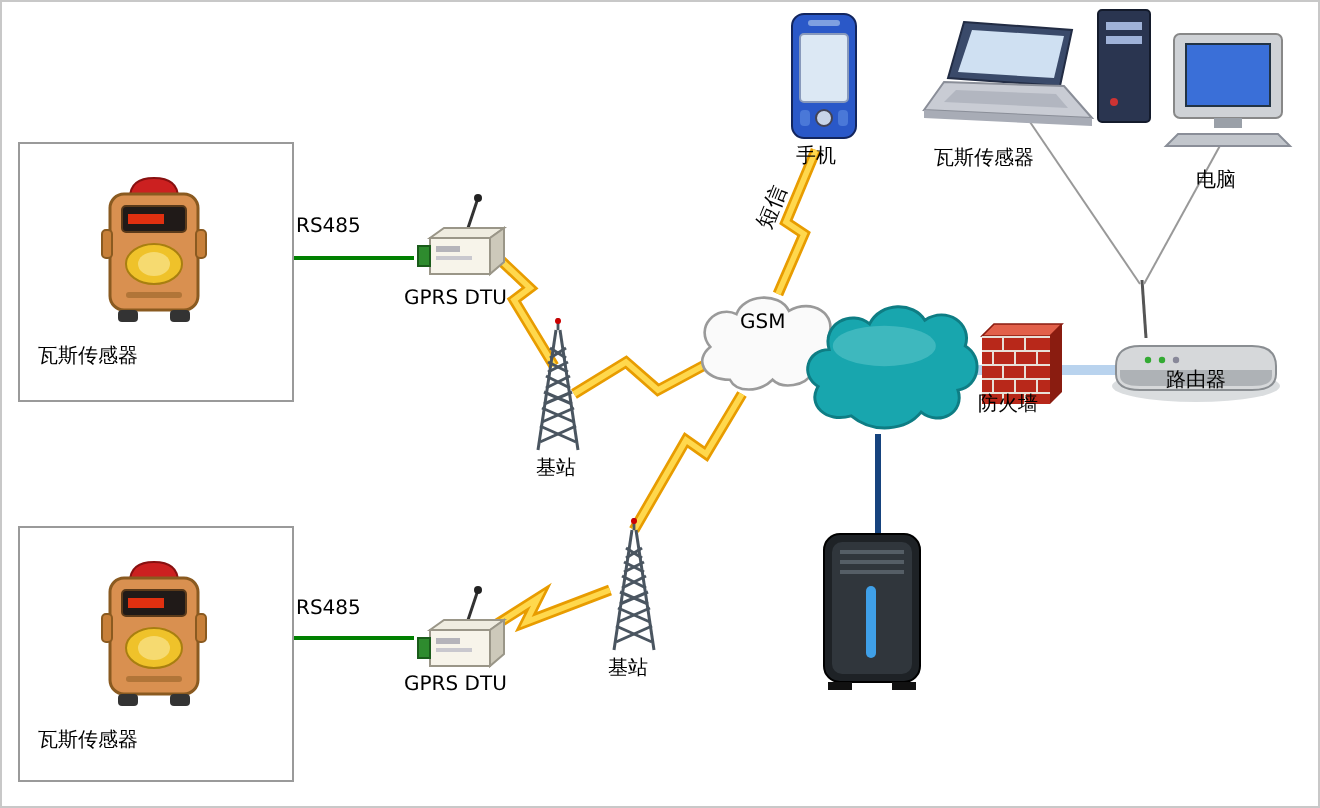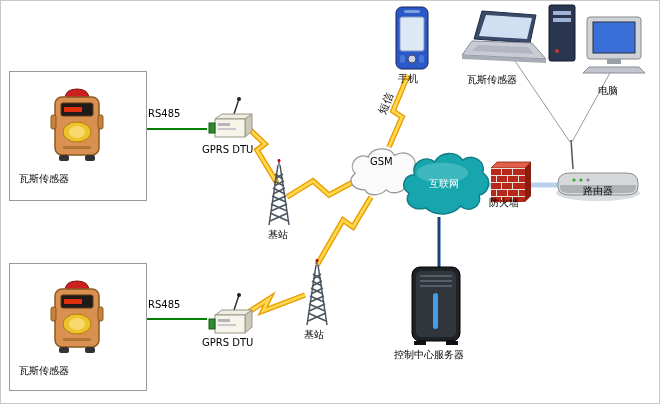--- a/index.html
+++ b/index.html
@@ -260,20 +260,18 @@
   <div class="lbl" style="left:18px;top:364px">瓦斯传感器</div>
   <div class="lbl" style="left:147px;top:107px">RS485</div>
   <div class="lbl" style="left:147px;top:298px">RS485</div>
   <div class="lbl" style="left:201px;top:143px">GPRS DTU</div>
   <div class="lbl" style="left:201px;top:336px">GPRS DTU</div>
   <div class="lbl" style="left:267px;top:228px">基站</div>
   <div class="lbl" style="left:303px;top:328px">基站</div>
   <div class="lbl" style="left:369px;top:155px">GSM</div>
   <div class="lbl sms" style="left:374px;top:96px">短信</div>
   <div class="lbl" style="left:397px;top:72px">手机</div>
-  <div class="lbl white internet-label" style="left:400px;top:177px">互联网</div>
   <div class="lbl" style="left:488px;top:196px">防火墙</div>
   <div class="lbl" style="left:582px;top:184px">路由器</div>
   <div class="lbl" style="left:466px;top:73px">瓦斯传感器</div>
   <div class="lbl" style="left:597px;top:84px">电脑</div>
-  <div class="lbl" style="left:393px;top:348px">控制中心服务器</div>
 
 </div>
 
 </body></html>

